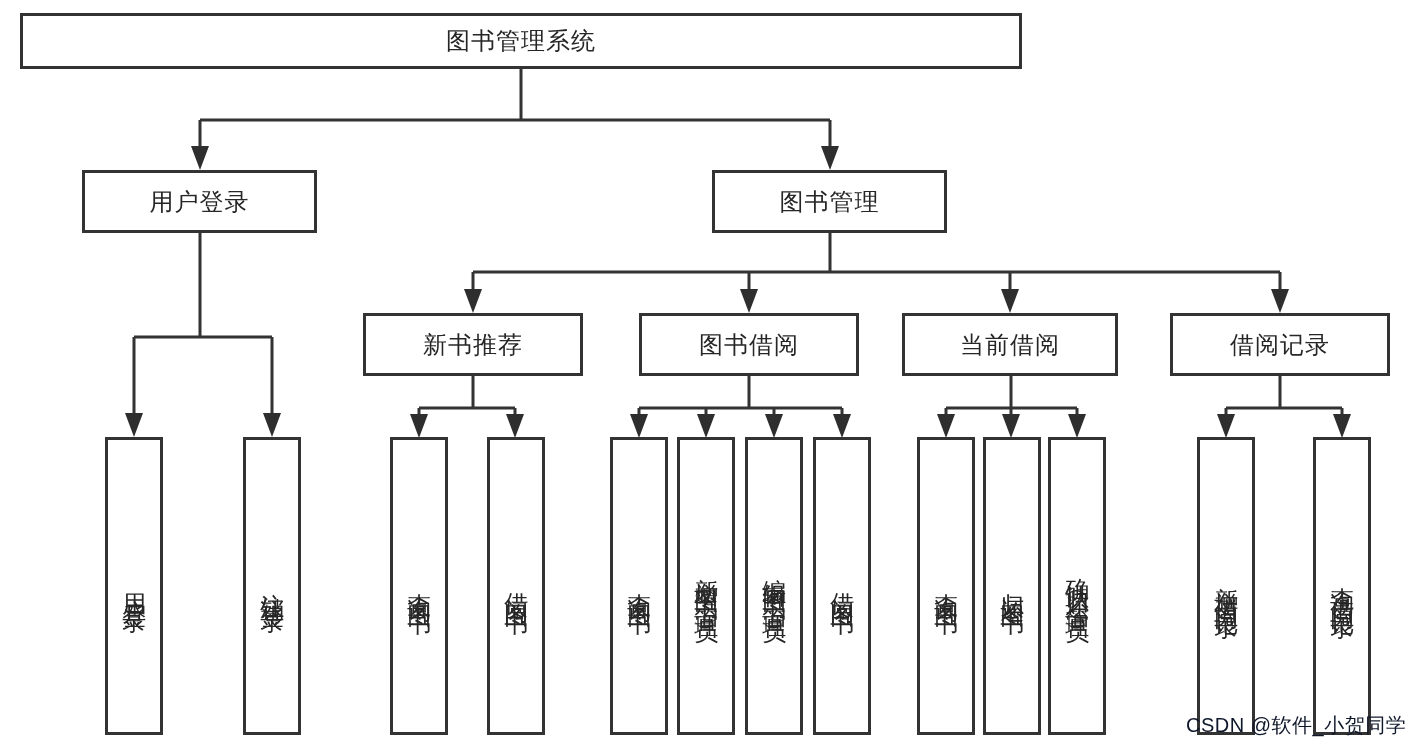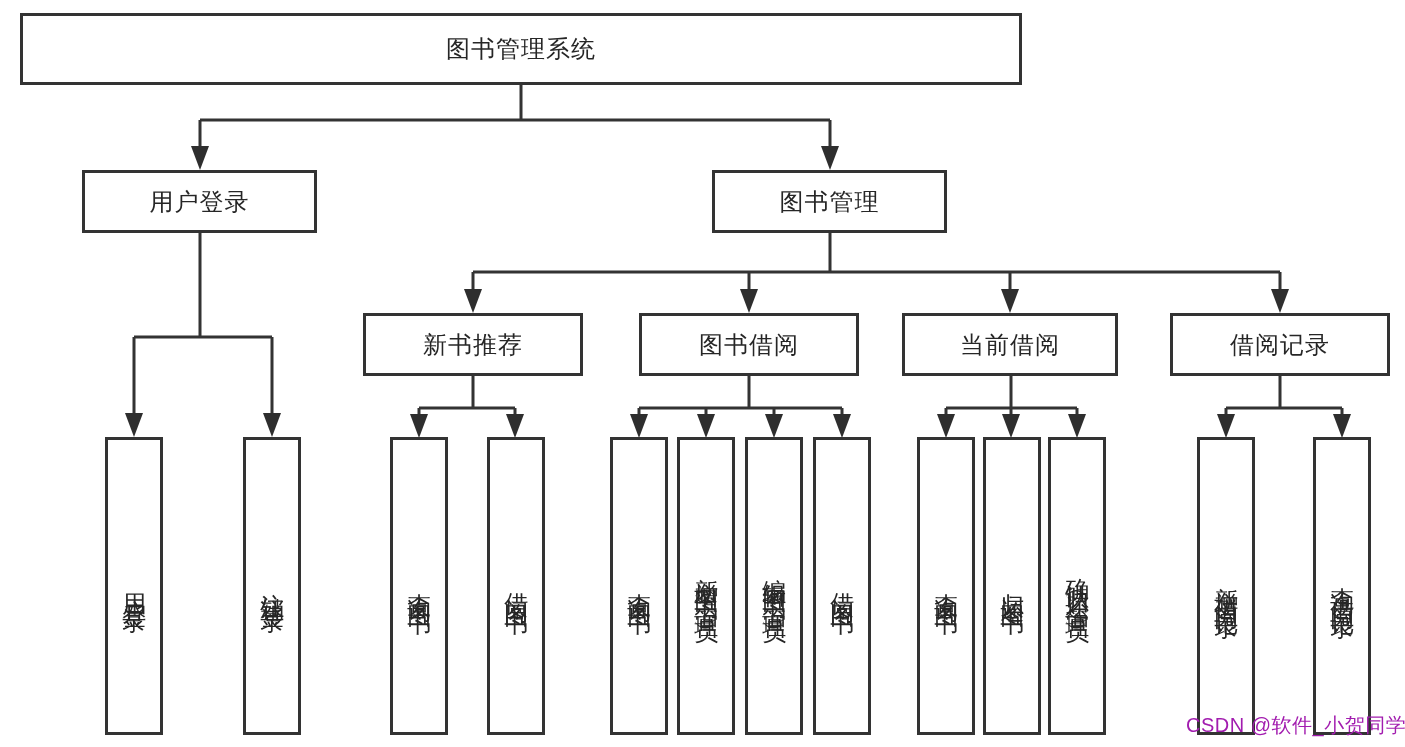--- a/index.html
+++ b/index.html
@@ -47,21 +47,21 @@
     font-size: 24px;
     letter-spacing: 6px;
     line-height: 1.1;
     white-space: nowrap;
   }
   .watermark {
     position: absolute;
     left: 1186px;
     top: 712px;
     font-size: 20px;
-    color: #a21caf;
+    color: #0f172a;
     white-space: nowrap;
     z-index: 10;
     letter-spacing: 0.5px;
   }
 </style>
 </head>
 <body>
 
 <div class="canvas">
 
@@ -108,21 +108,21 @@
       <polygon points="1068,414 1086,414 1077,438"></polygon>
     </g>
 
     <g>
       <path d="M1280 376 V408 M1226 408 H1342 M1226 408 V415 M1342 408 V415"></path>
       <polygon points="1217,414 1235,414 1226,438"></polygon>
       <polygon points="1333,414 1351,414 1342,438"></polygon>
     </g>
   </svg>
 
-  <div class="node hbox" style="left:20px; top:13px; width:1002px; height:72px;">
+  <div class="node hbox" style="left:20px; top:13px; width:1002px; height:56px;">
     <span class="lbl">图书管理系统</span>
   </div>
 
   <div class="node hbox" style="left:82px; top:170px; width:235px; height:63px;">
     <span class="lbl">用户登录</span>
   </div>
   <div class="node hbox" style="left:363px; top:313px; width:220px; height:63px;">
     <span class="lbl">新书推荐</span>
   </div>
 

